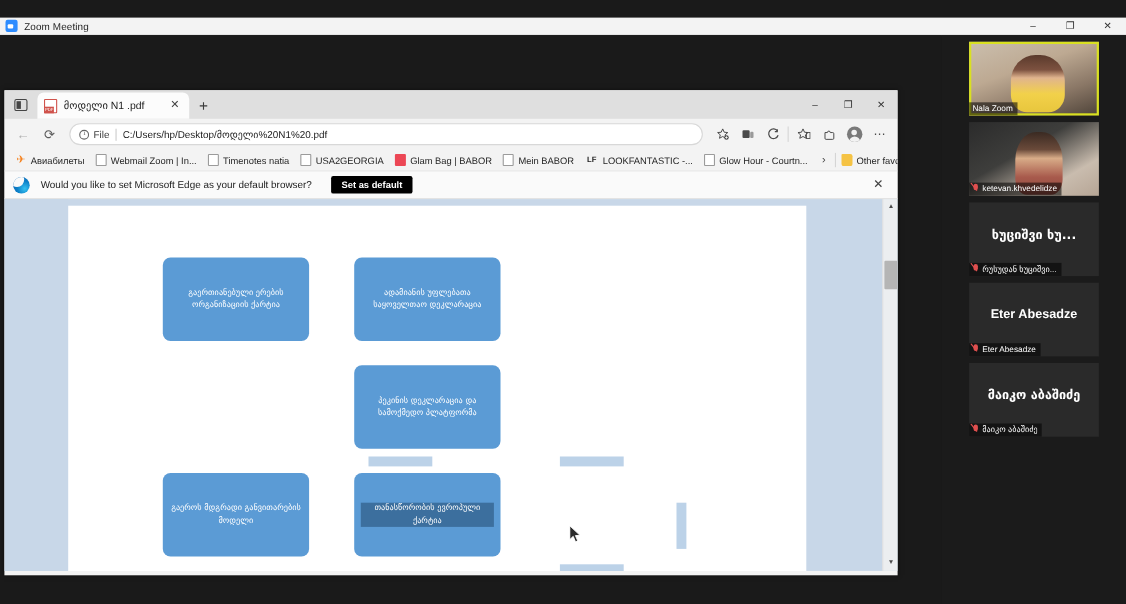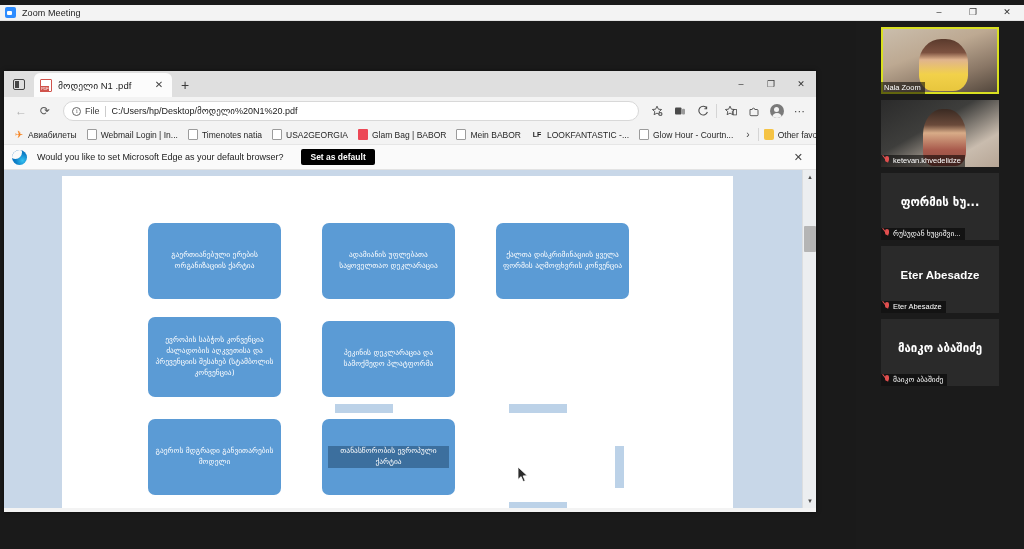--- a/index.html
+++ b/index.html
@@ -5,21 +5,21 @@
   * { box-sizing: border-box; margin: 0; padding: 0; }
   html, body {
     width: 1024px; height: 549px;
     overflow: hidden;
     font-family: "Liberation Sans", "DejaVu Sans", sans-serif;
     background: #1a1a1a;
   }
 
   
   #zoom-window {
-    position: absolute; left: 0; top: 5px;
+    position: absolute; left: 0; top: 16px;
     width: 1024px; height: 388px;
     background: #1c1c1c;
   }
   #zoom-titlebar {
     position: absolute; left: 0; top: 0; width: 1024px; height: 16px;
     background: #f3f3f3;
     display: flex; align-items: center;
     border-bottom: 1px solid #e2e2e2;
   }
   #zoom-titlebar .zt-icon {
@@ -409,21 +409,21 @@
           <div class="toolicon">⋯</div>
         </div>
 
         <div id="bookmarks">
           <div class="bm">
             <span class="bm-ico plane">✈</span>
             <span>Авиабилеты</span>
           </div>
           <div class="bm">
             <span class="bm-ico"></span>
-            <span>Webmail Login | In...</span>
+            <span>Webmail Zoom | In...</span>
           </div>
           <div class="bm">
             <span class="bm-ico"></span>
             <span>Timenotes natia</span>
           </div>
           <div class="bm">
             <span class="bm-ico"></span>
             <span>USA2GEORGIA</span>
           </div>
           <div class="bm">
@@ -469,26 +469,20 @@
               <div class="conn" style="left: 205px; top: 270px; width: 9px; height: 38px; background: rgb(188, 210, 232);"></div>
               <div class="conn" style="left: 379px; top: 270px; width: 9px; height: 42px; background: rgb(188, 210, 232);"></div>
               <div class="conn" style="left: 553px; top: 270px; width: 9px; height: 42px; background: rgb(188, 210, 232);"></div>
 
               <div class="conn" style="left: 447px; top: 326px; width: 58px; height: 9px; background: rgb(188, 210, 232);"></div>
             <div class="node" style="left: 86px; top: 47px; width: 133px; height: 76px; background: rgb(91, 155, 213); color: rgb(255, 255, 255);">
                   <span>გაერთიანებული ერების ორგანიზაციის ქარტია</span>
                 </div>
                 <div class="node" style="left: 260px; top: 47px; width: 133px; height: 76px; background: rgb(91, 155, 213); color: rgb(255, 255, 255);">
                   <span>ადამიანის უფლებათა საყოველთაო დეკლარაცია</span>
-                </div>
-                <div class="node" style="left: 434px; top: 47px; width: 133px; height: 76px; background: rgb(91, 155, 213); color: rgb(255, 255, 255);">
-                  <span>ქალთა დისკრიმინაციის ყველა ფორმის აღმოფხვრის კონვენცია</span>
-                </div>
-                <div class="node" style="left: 86px; top: 141px; width: 133px; height: 80px; background: rgb(91, 155, 213); color: rgb(255, 255, 255);">
-                  <span>ევროპის საბჭოს კონვენცია ძალადობის აღკვეთისა და პრევენციის შესახებ (სტამბოლის კონვენცია)</span>
                 </div>
                 <div class="node" style="left: 260px; top: 145px; width: 133px; height: 76px; background: rgb(91, 155, 213); color: rgb(255, 255, 255);">
                   <span>პეკინის დეკლარაცია და სამოქმედო პლატფორმა</span>
                 </div>
                 <div class="node" style="left: 86px; top: 243px; width: 133px; height: 76px; background: rgb(91, 155, 213); color: rgb(255, 255, 255);">
                   <span>გაეროს მდგრადი განვითარების მოდელი</span>
                 </div>
                 <div class="node selected" style="left: 260px; top: 243px; width: 133px; height: 76px; background: rgb(91, 155, 213); color: rgb(255, 255, 255);">
                   <span class="sel">თანასწორობის ევროპული ქარტია</span>
                 </div>
@@ -515,21 +509,21 @@
             <span class="pname-text">Nala Zoom</span>
           </div>
         </div>
         <div class="ptile vid2">
           <div class="pname">
             <span class="mic-muted"></span>
             <span class="pname-text">ketevan.khvedelidze</span>
           </div>
         </div>
         <div class="ptile">
-          <div class="pinitial">ფორმის ხუ...</div>
+          <div class="pinitial">ხუციშვი ხუ...</div>
           <div class="pname">
             <span class="mic-muted"></span>
             <span class="pname-text">რუსუდან ხუციშვი...</span>
           </div>
         </div>
         <div class="ptile">
           <div class="pinitial latin">Eter Abesadze</div>
           <div class="pname">
             <span class="mic-muted"></span>
             <span class="pname-text">Eter Abesadze</span>

